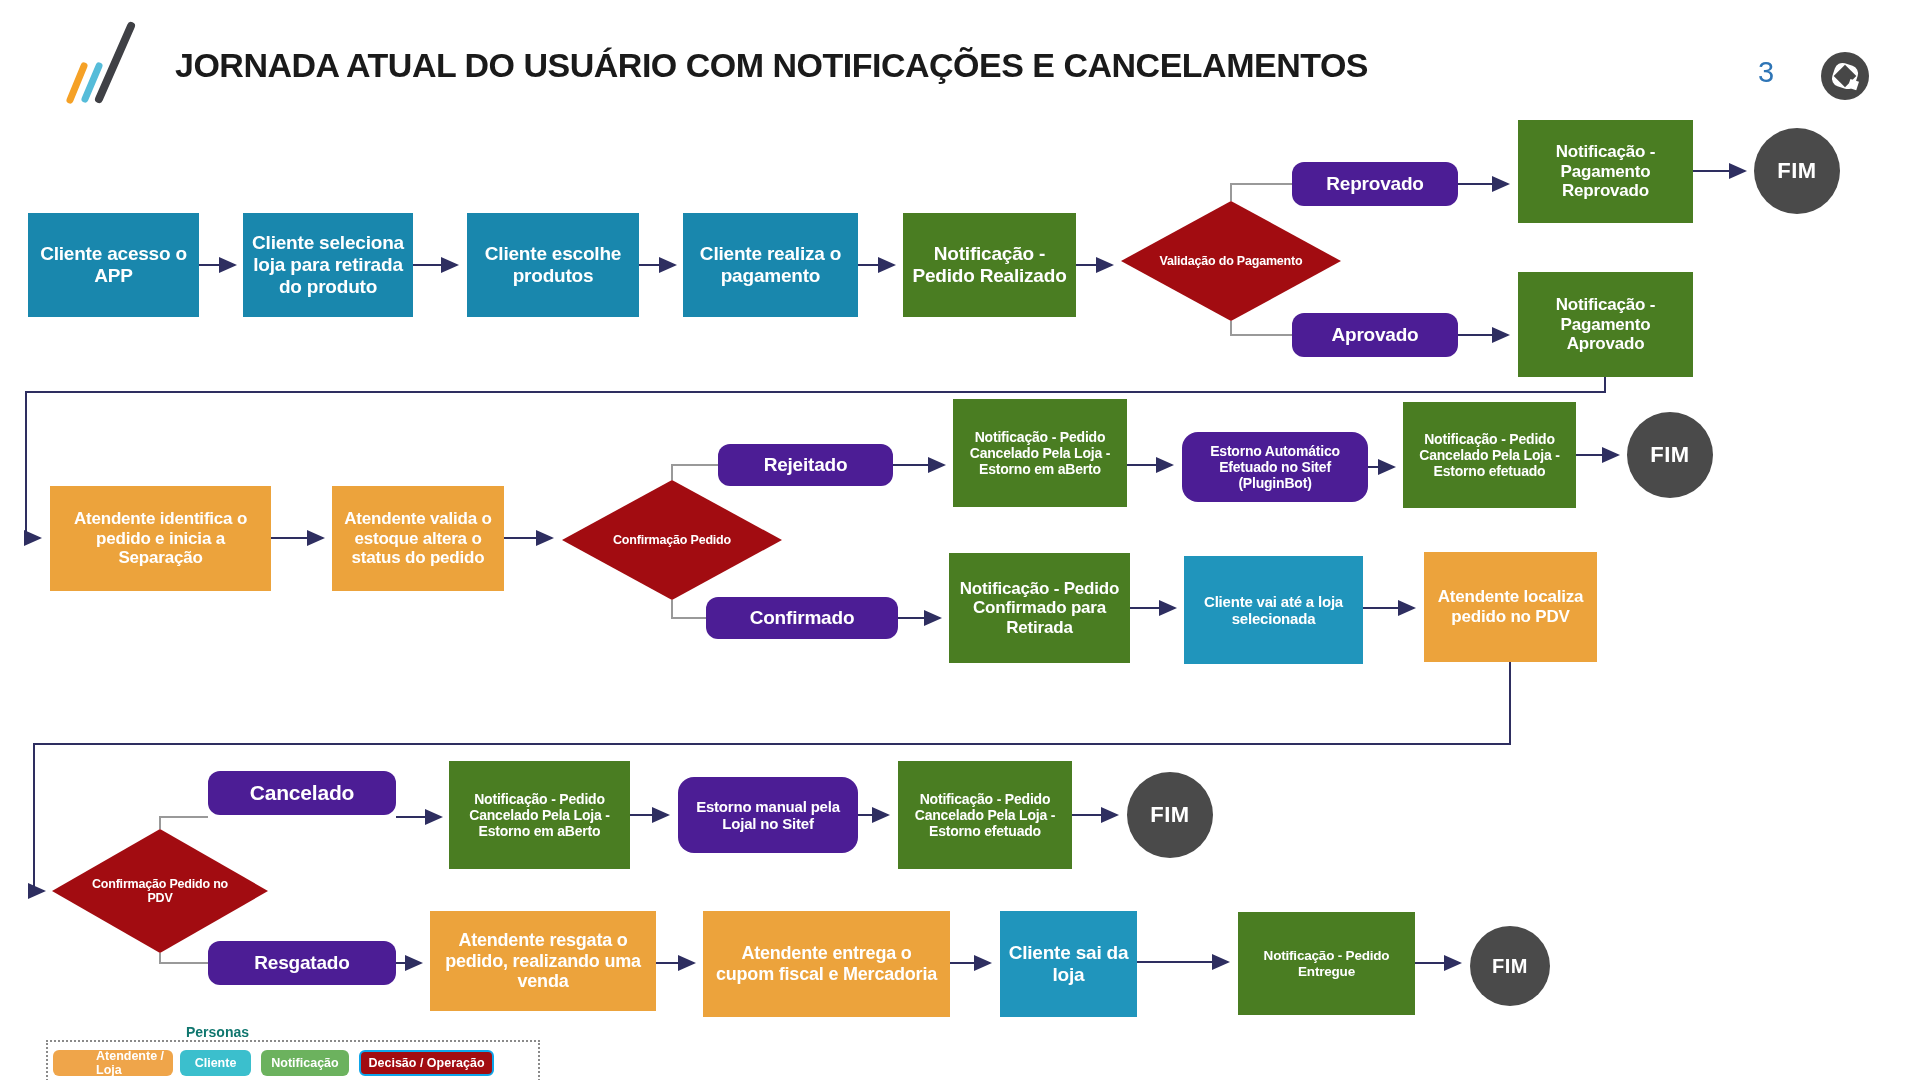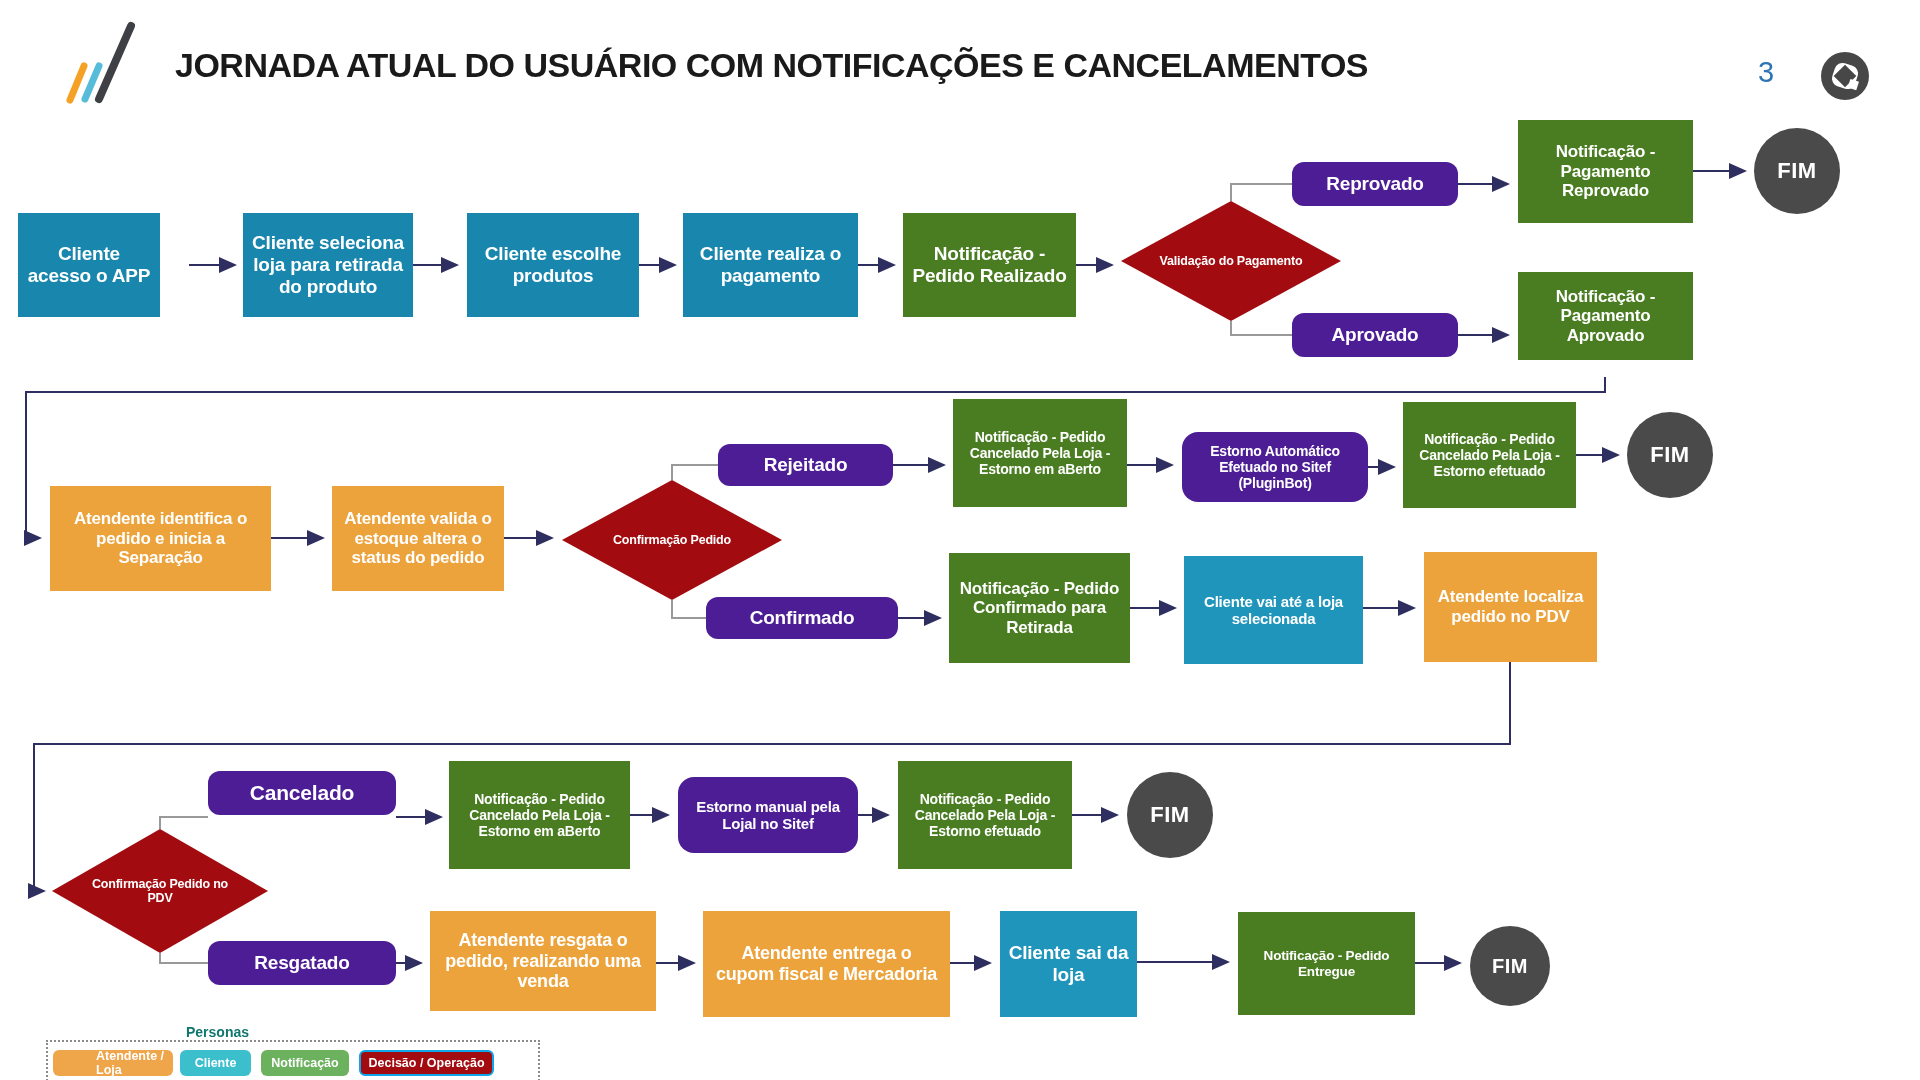--- a/index.html
+++ b/index.html
@@ -103,30 +103,30 @@
   <g stroke="#999999" stroke-width="2" fill="none">
     <polyline points="1231,201 1231,184 1292,184"></polyline>
     <polyline points="1231,321 1231,335 1292,335"></polyline>
     <polyline points="672,480 672,465 718,465"></polyline>
     <polyline points="672,600 672,618 706,618"></polyline>
     <polyline points="160,829 160,817 208,817"></polyline>
     <polyline points="160,953 160,963 208,963"></polyline>
   </g>
 </svg>
 
-<div class="node blue" style="left:18px;top:213px;width:142px;height:104px;font-size:19px">Cliente acesso o APP</div>
+<div class="node blue" style="left:28px;top:213px;width:171px;height:104px;font-size:19px">Cliente acesso o APP</div>
 <div class="node blue" style="left:243px;top:213px;width:170px;height:104px;font-size:19px">Cliente seleciona loja para retirada do produto</div>
 <div class="node blue" style="left:467px;top:213px;width:172px;height:104px;font-size:19px">Cliente escolhe produtos</div>
 <div class="node blue" style="left:683px;top:213px;width:175px;height:104px;font-size:19px">Cliente realiza o pagamento</div>
 <div class="node green" style="left:903px;top:213px;width:173px;height:104px;font-size:19px">Notificação - Pedido Realizado</div>
 <div class="node diamond" style="left:1121px;top:201px;width:220px;height:120px">Validação do Pagamento</div>
 <div class="node redpill" style="left:1292px;top:162px;width:166px;height:44px;font-size:19px">Reprovado</div>
 <div class="node redpill" style="left:1292px;top:313px;width:166px;height:44px;font-size:19px">Aprovado</div>
 <div class="node green" style="left:1518px;top:120px;width:175px;height:103px;font-size:17px">Notificação - Pagamento Reprovado</div>
-<div class="node green" style="left:1518px;top:272px;width:175px;height:88px;font-size:17px">Notificação - Pagamento Aprovado</div>
+<div class="node green" style="left:1518px;top:272px;width:175px;height:105px;font-size:17px">Notificação - Pagamento Aprovado</div>
 <div class="node fim" style="left:1754px;top:128px;width:86px;height:86px">FIM</div>
 
 <div class="node orange" style="left:50px;top:486px;width:221px;height:105px;font-size:17px">Atendente identifica o pedido e inicia a Separação</div>
 <div class="node orange" style="left:332px;top:486px;width:172px;height:105px;font-size:17px">Atendente valida o estoque altera o status do pedido</div>
 <div class="node diamond" style="left:562px;top:480px;width:220px;height:120px">Confirmação Pedido</div>
 <div class="node redpill" style="left:718px;top:444px;width:175px;height:42px;font-size:19px">Rejeitado</div>
 <div class="node redpill" style="left:706px;top:597px;width:192px;height:42px;font-size:19px">Confirmado</div>
 <div class="node green" style="left:953px;top:399px;width:174px;height:108px;font-size:14px">Notificação - Pedido Cancelado Pela Loja - Estorno em aBerto</div>
 <div class="node redpill big" style="left:1182px;top:432px;width:186px;height:70px;font-size:14px">Estorno Automático Efetuado no Sitef (PluginBot)</div>
 <div class="node green" style="left:1403px;top:402px;width:173px;height:106px;font-size:14px">Notificação - Pedido Cancelado Pela Loja - Estorno efetuado</div>

